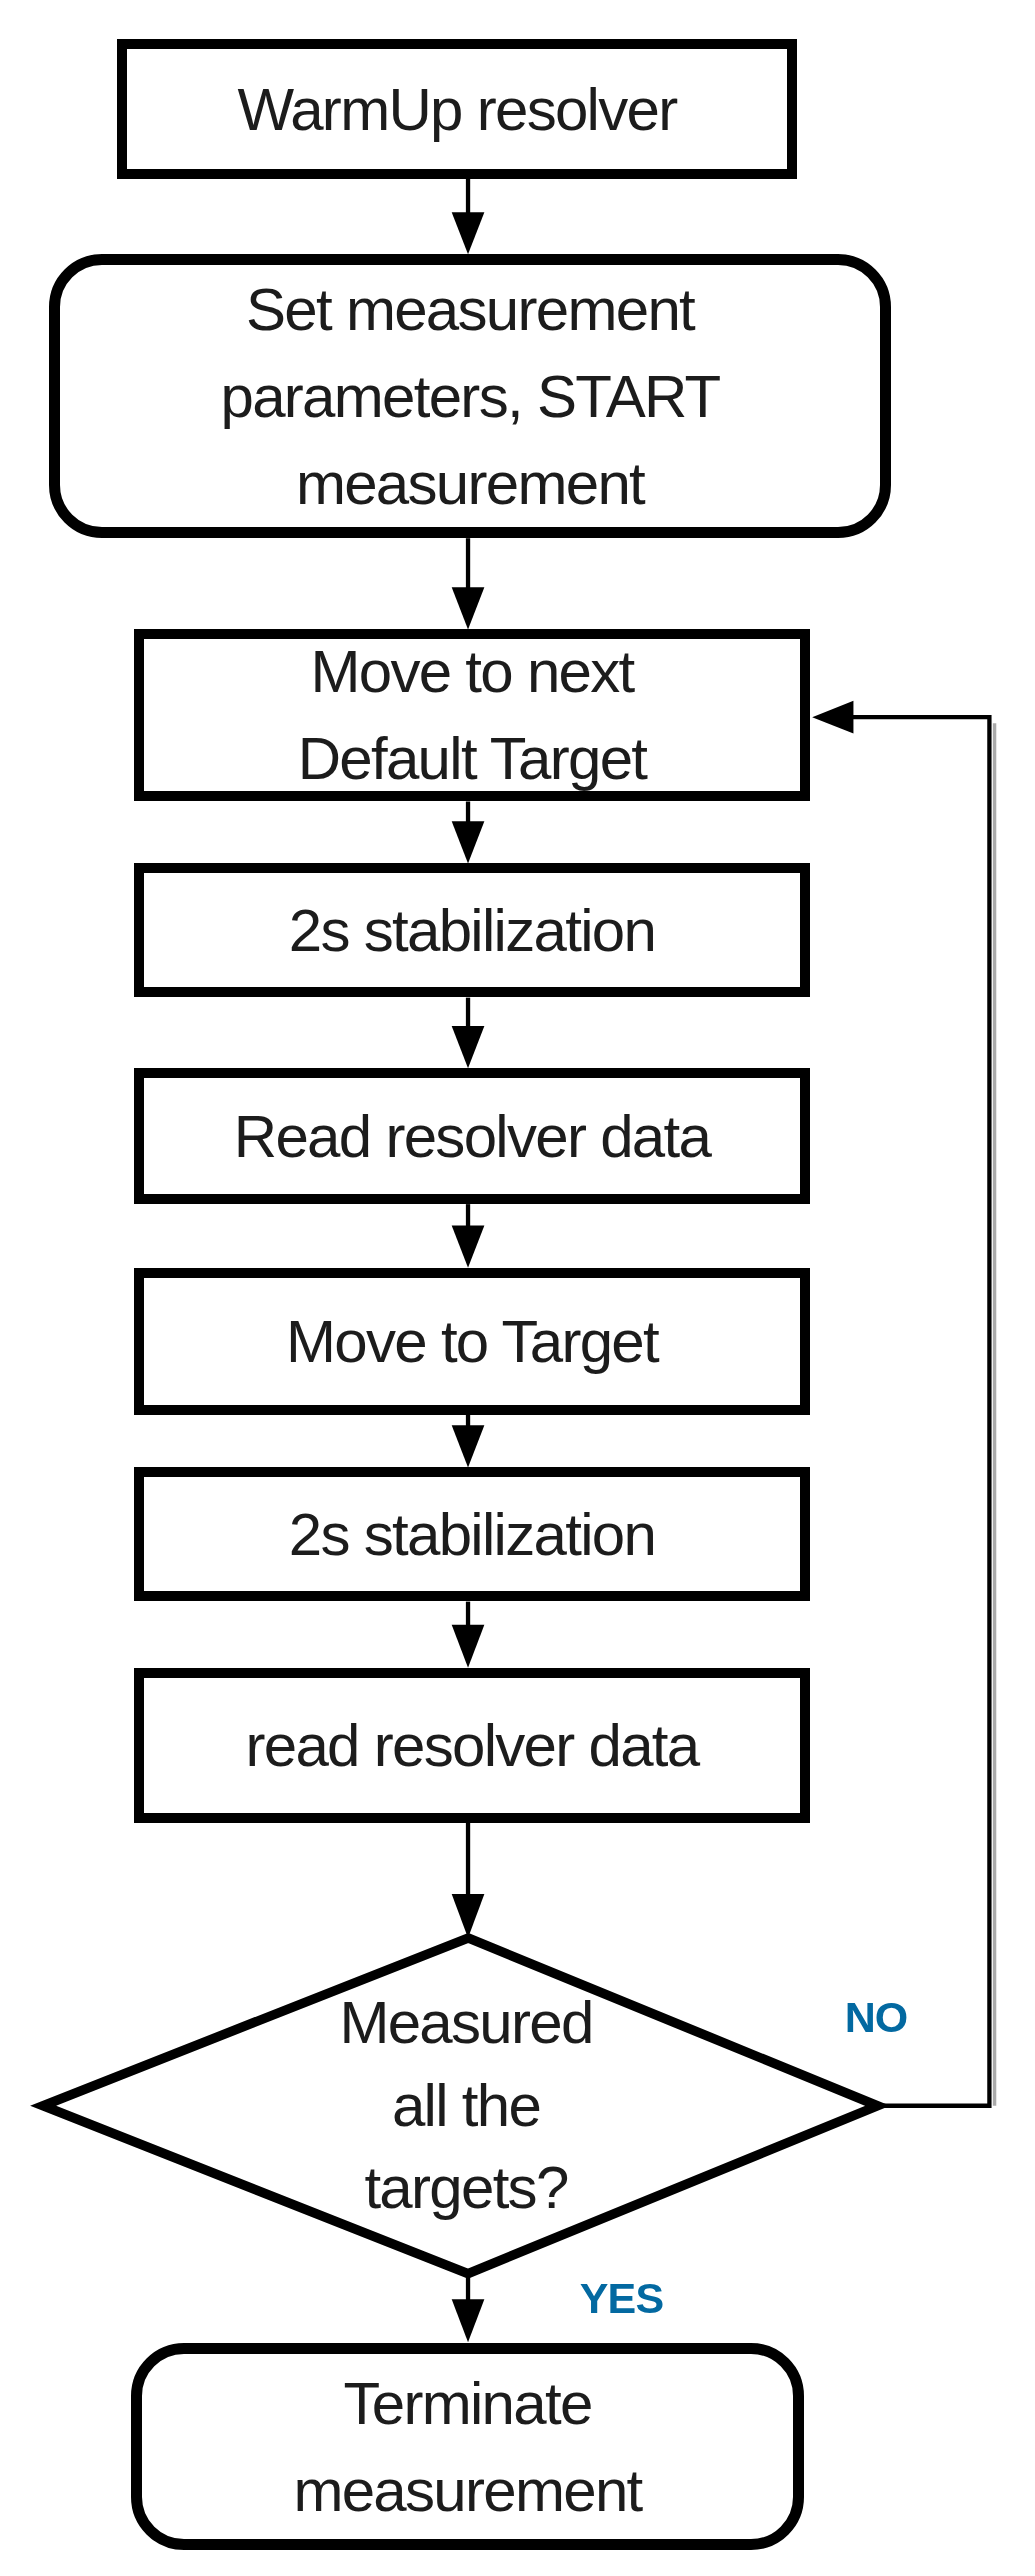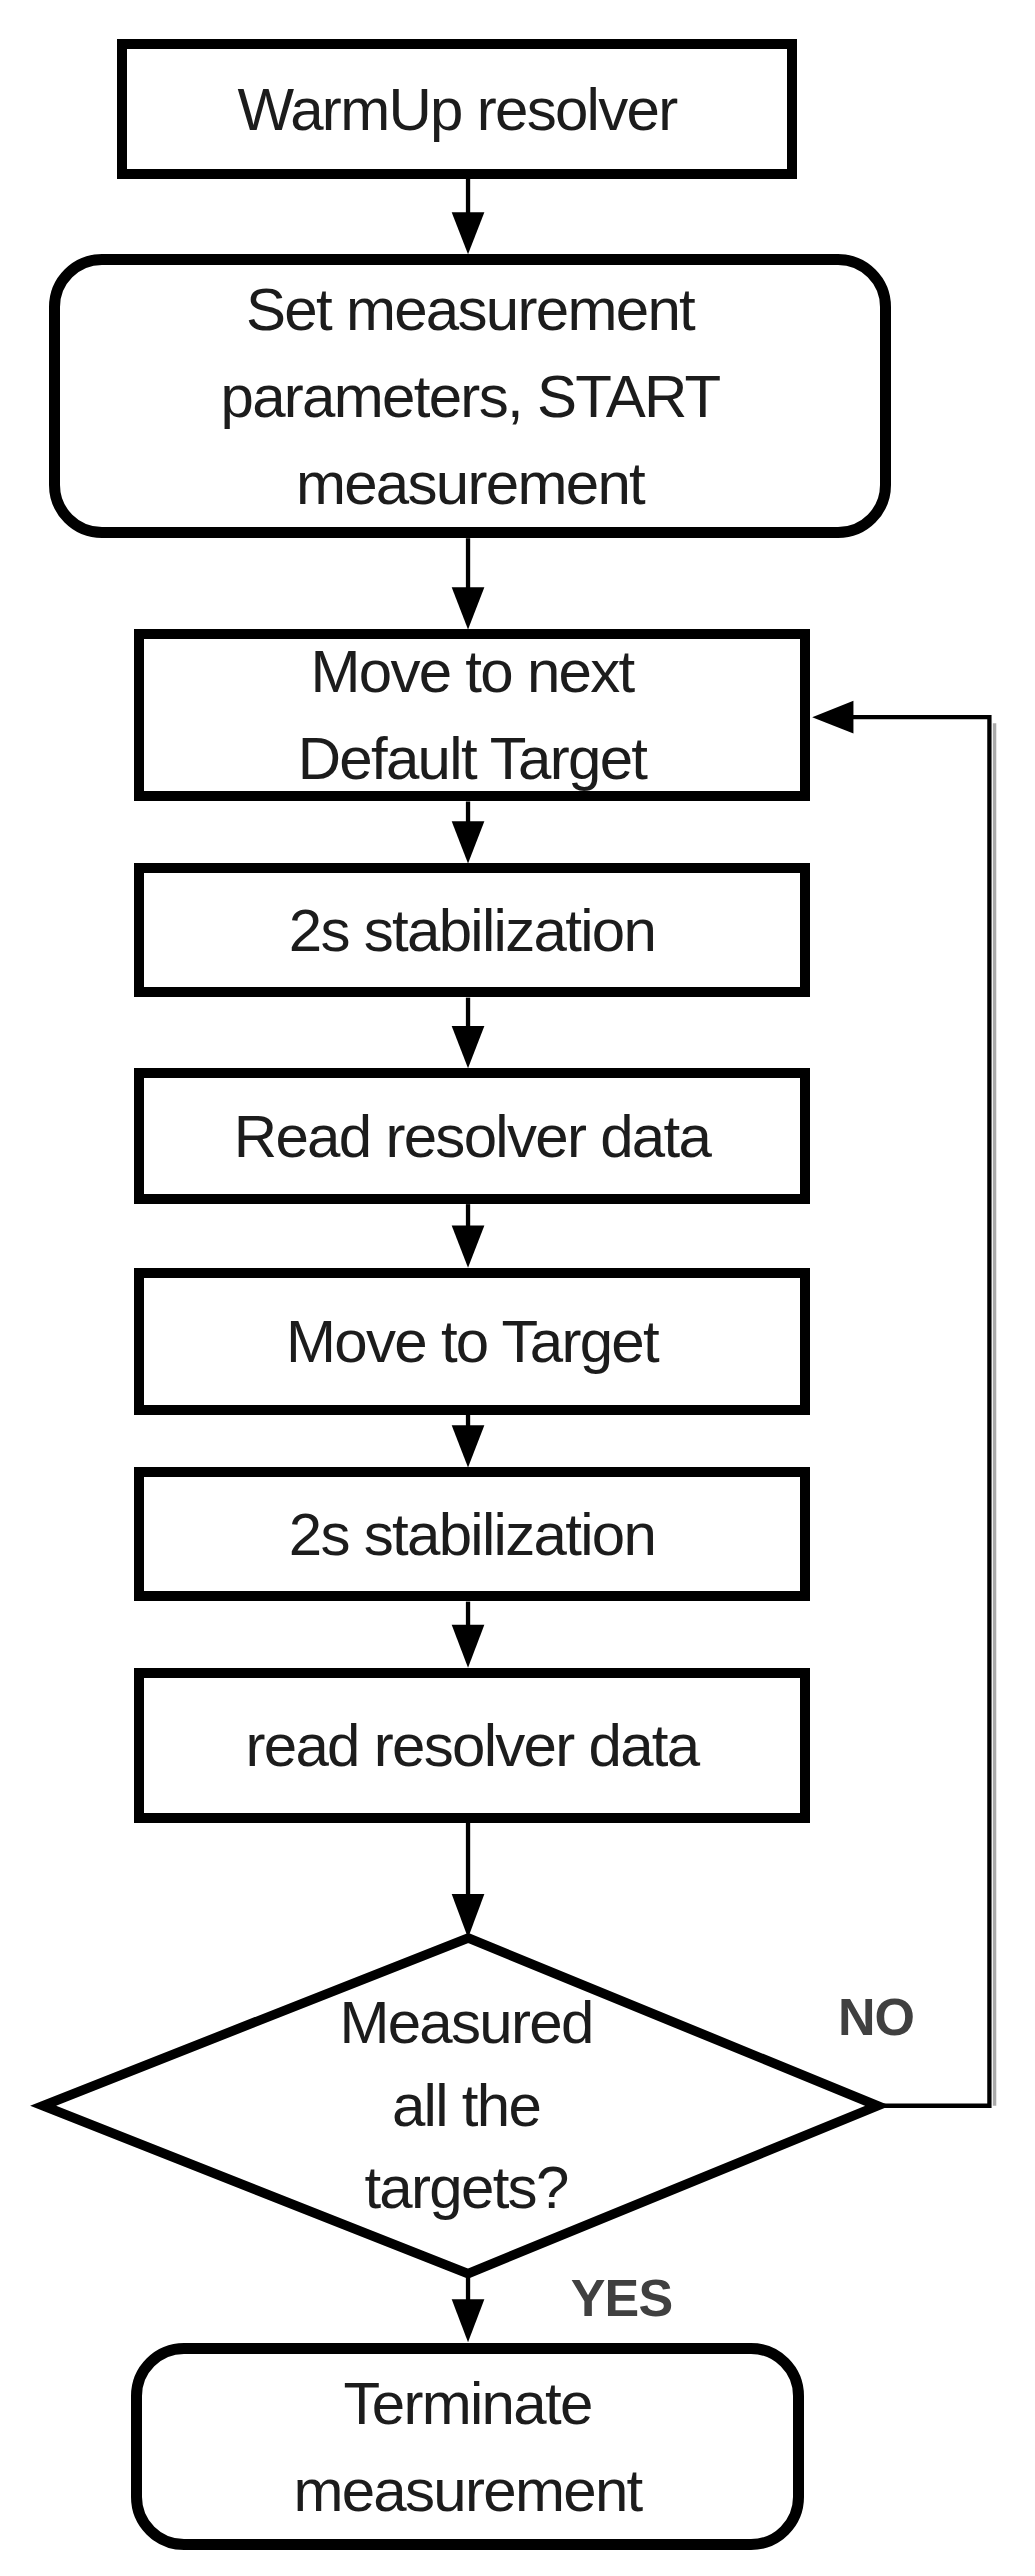--- a/index.html
+++ b/index.html
@@ -43,22 +43,22 @@
     line-height: 1.38;
     letter-spacing: -1.7px;
     white-space: pre-line;
     background: transparent;
   }
   .edge-label {
     position: absolute;
     display: flex;
     align-items: center;
     justify-content: center;
-    color: #404040;
-    font-size: 52px;
+    color: #0369a1;
+    font-size: 43px;
     font-weight: bold;
     letter-spacing: -0.9px;
   }
   
   #n-warmup        { left: 117px; top:   39px; width: 680px; height: 140px; }
   #n-setmeas       { left:  49px; top:  254px; width: 842px; height: 284px; }
   #n-movenext      { left: 134px; top:  629px; width: 676px; height: 172px; }
   #n-stab1         { left: 134px; top: 863px; width: 676px; height: 134px; }
   #n-read1         { left: 134px; top: 1068px; width: 676px; height: 136px; }
   #n-movetarget    { left: 134px; top: 1268px; width: 676px; height: 147px; }

